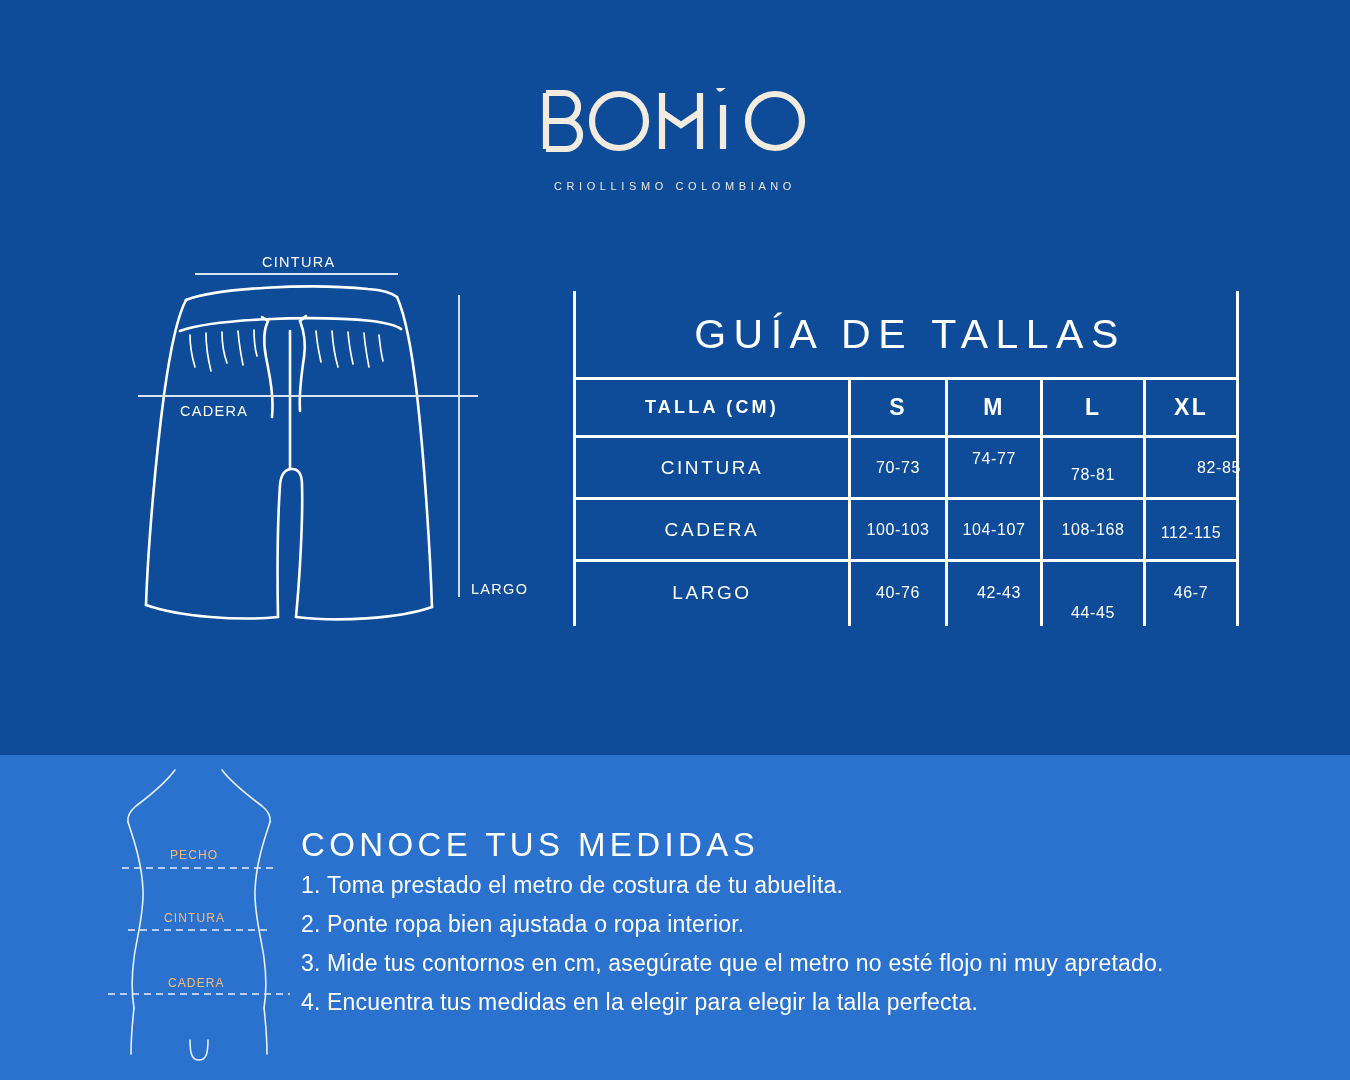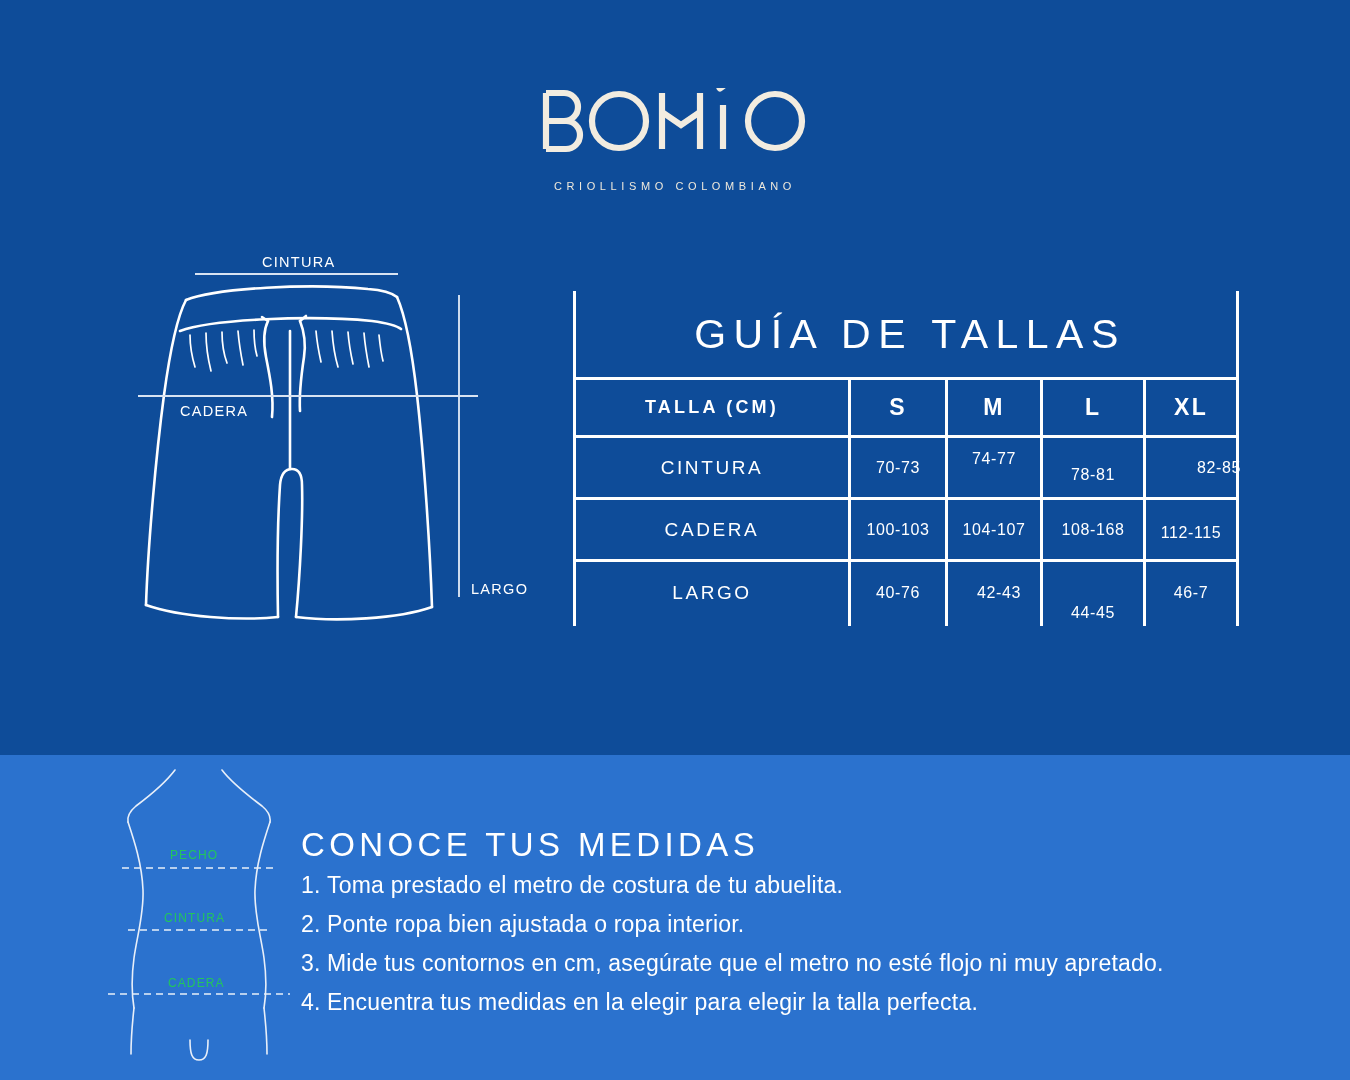--- a/index.html
+++ b/index.html
@@ -148,21 +148,21 @@
   }
 
   
   .body-svg {
     position: absolute;
     left: 100px;
     top: 768px;
   }
   .body-label {
     position: absolute;
-    color: #22c55e;
+    color: #fdba74;
     font-size: 12px;
     letter-spacing: 1.1px;
     white-space: nowrap;
   }
   .bl-pecho   { left: 170px; top: 848px; }
   .bl-cintura { left: 164px; top: 911px; }
   .bl-cadera  { left: 168px; top: 976px; }
 
   
   .instr-title {

